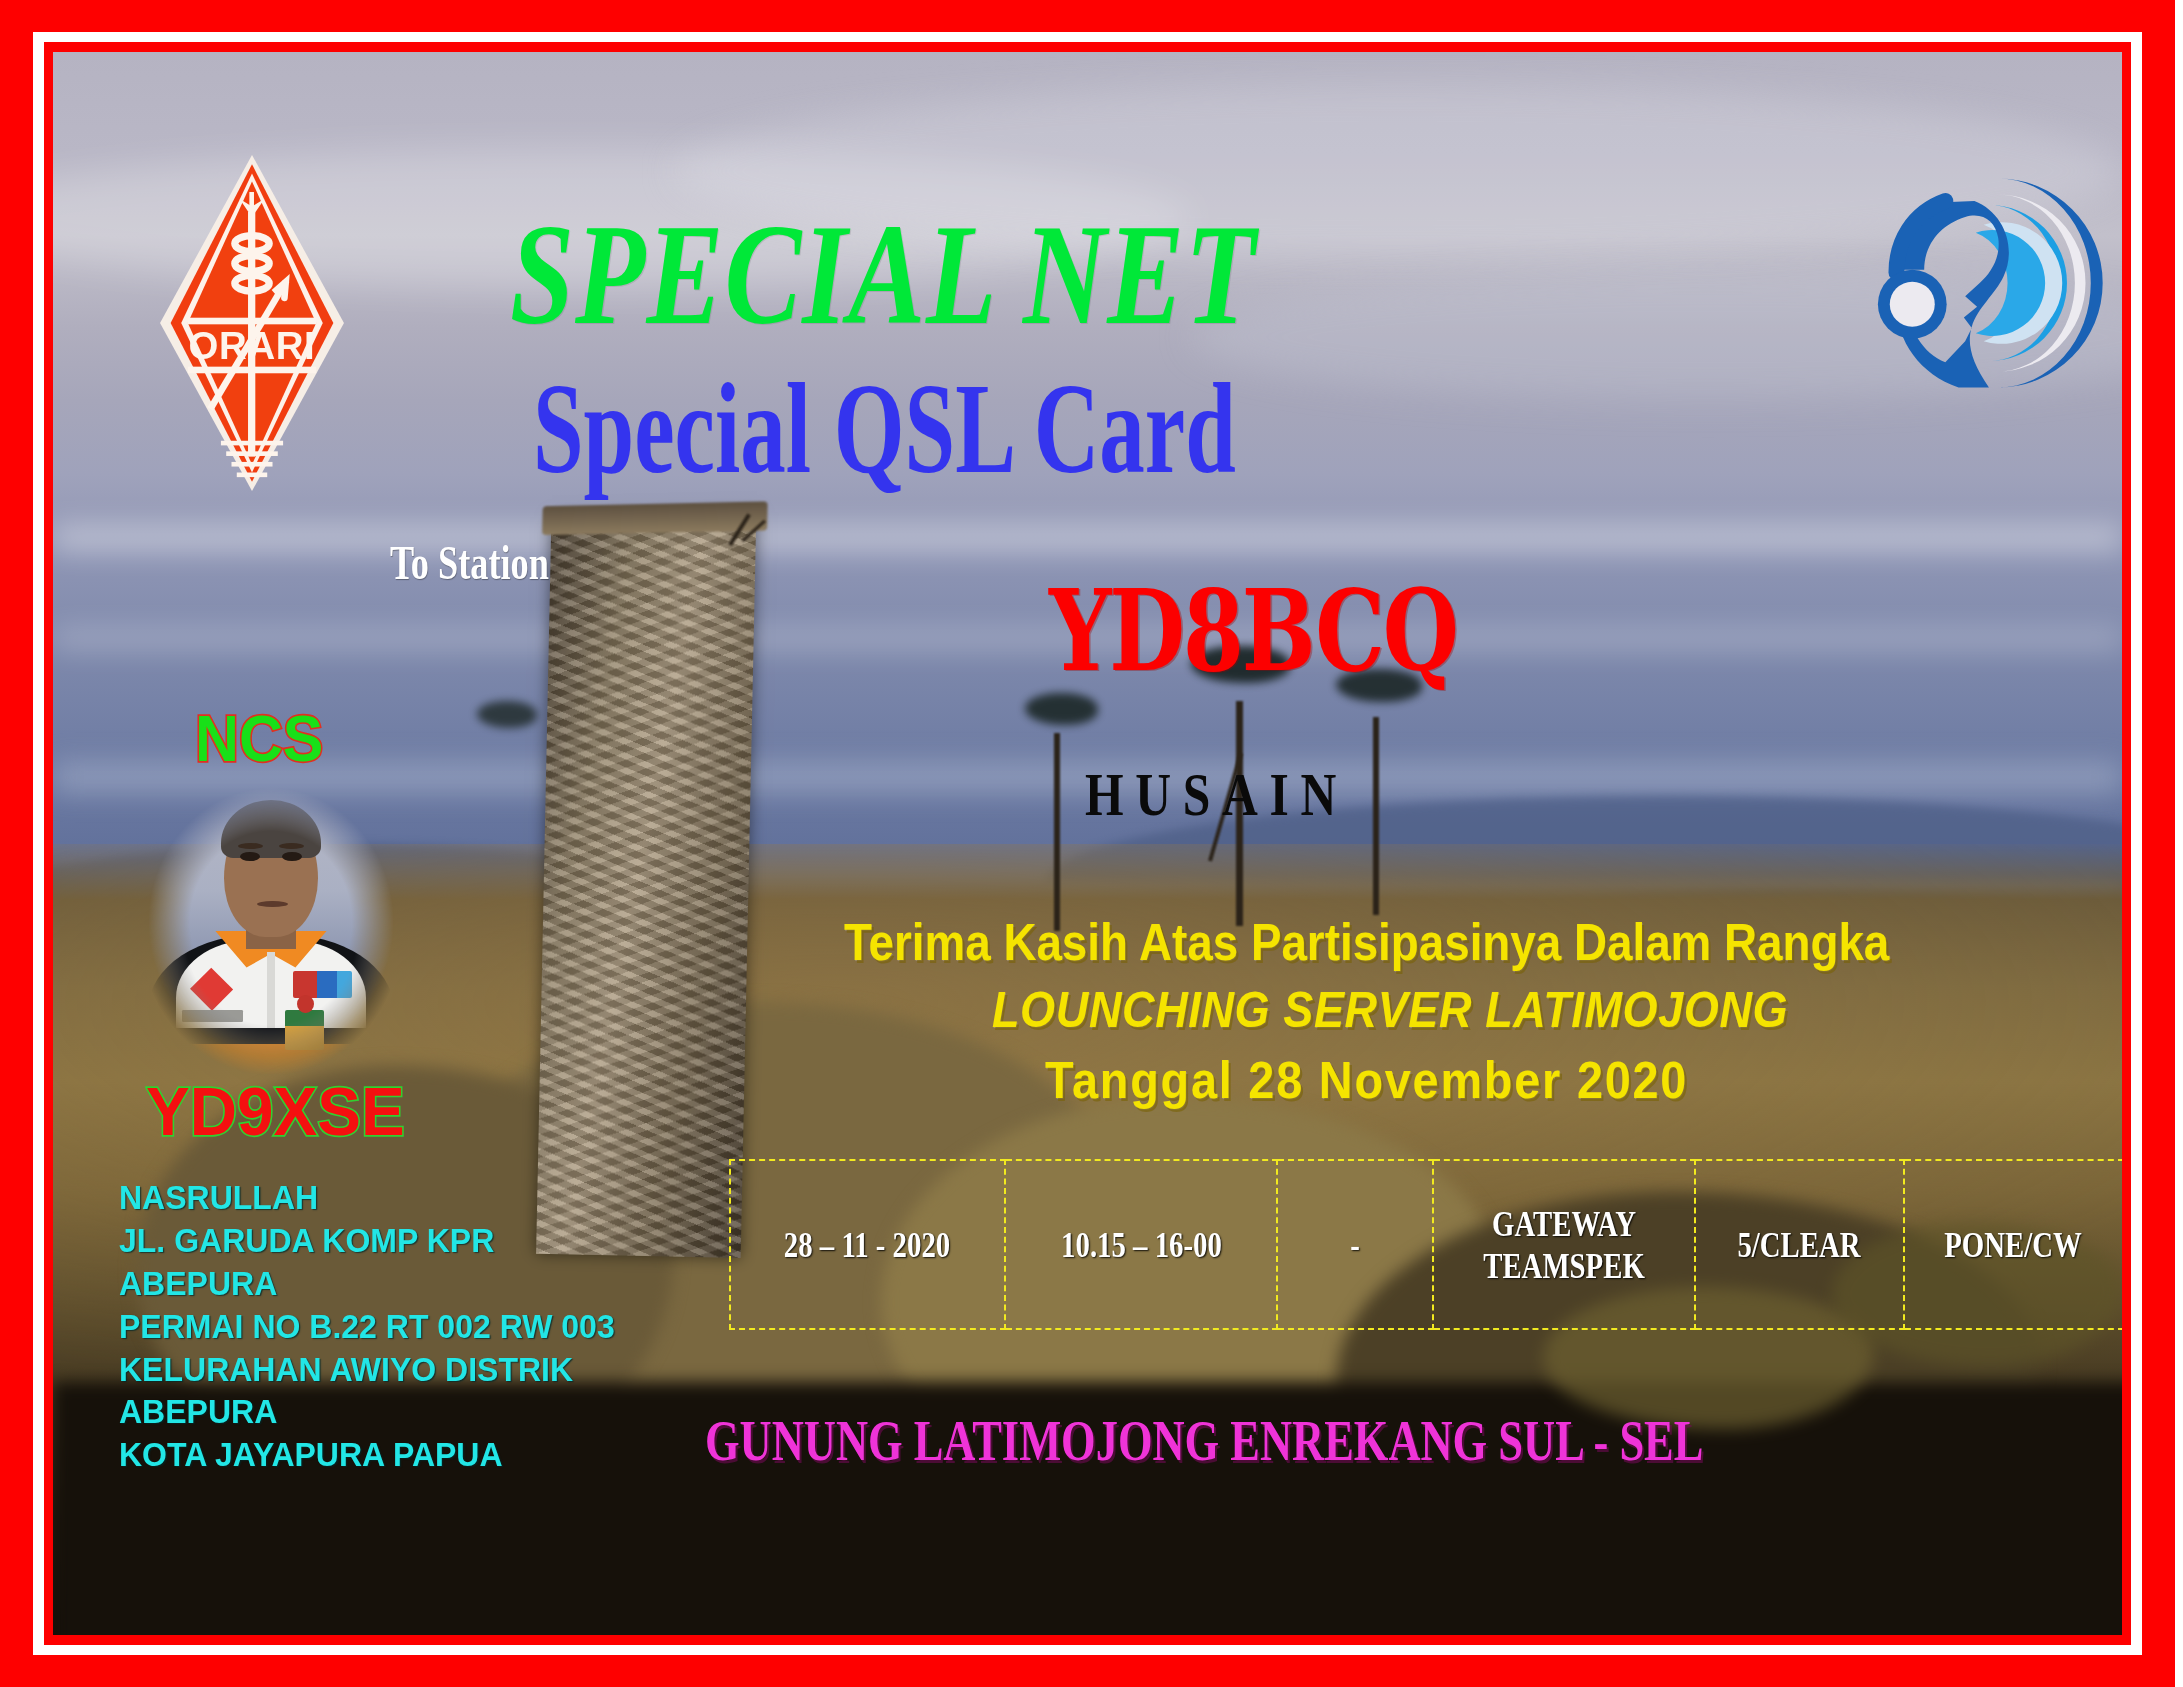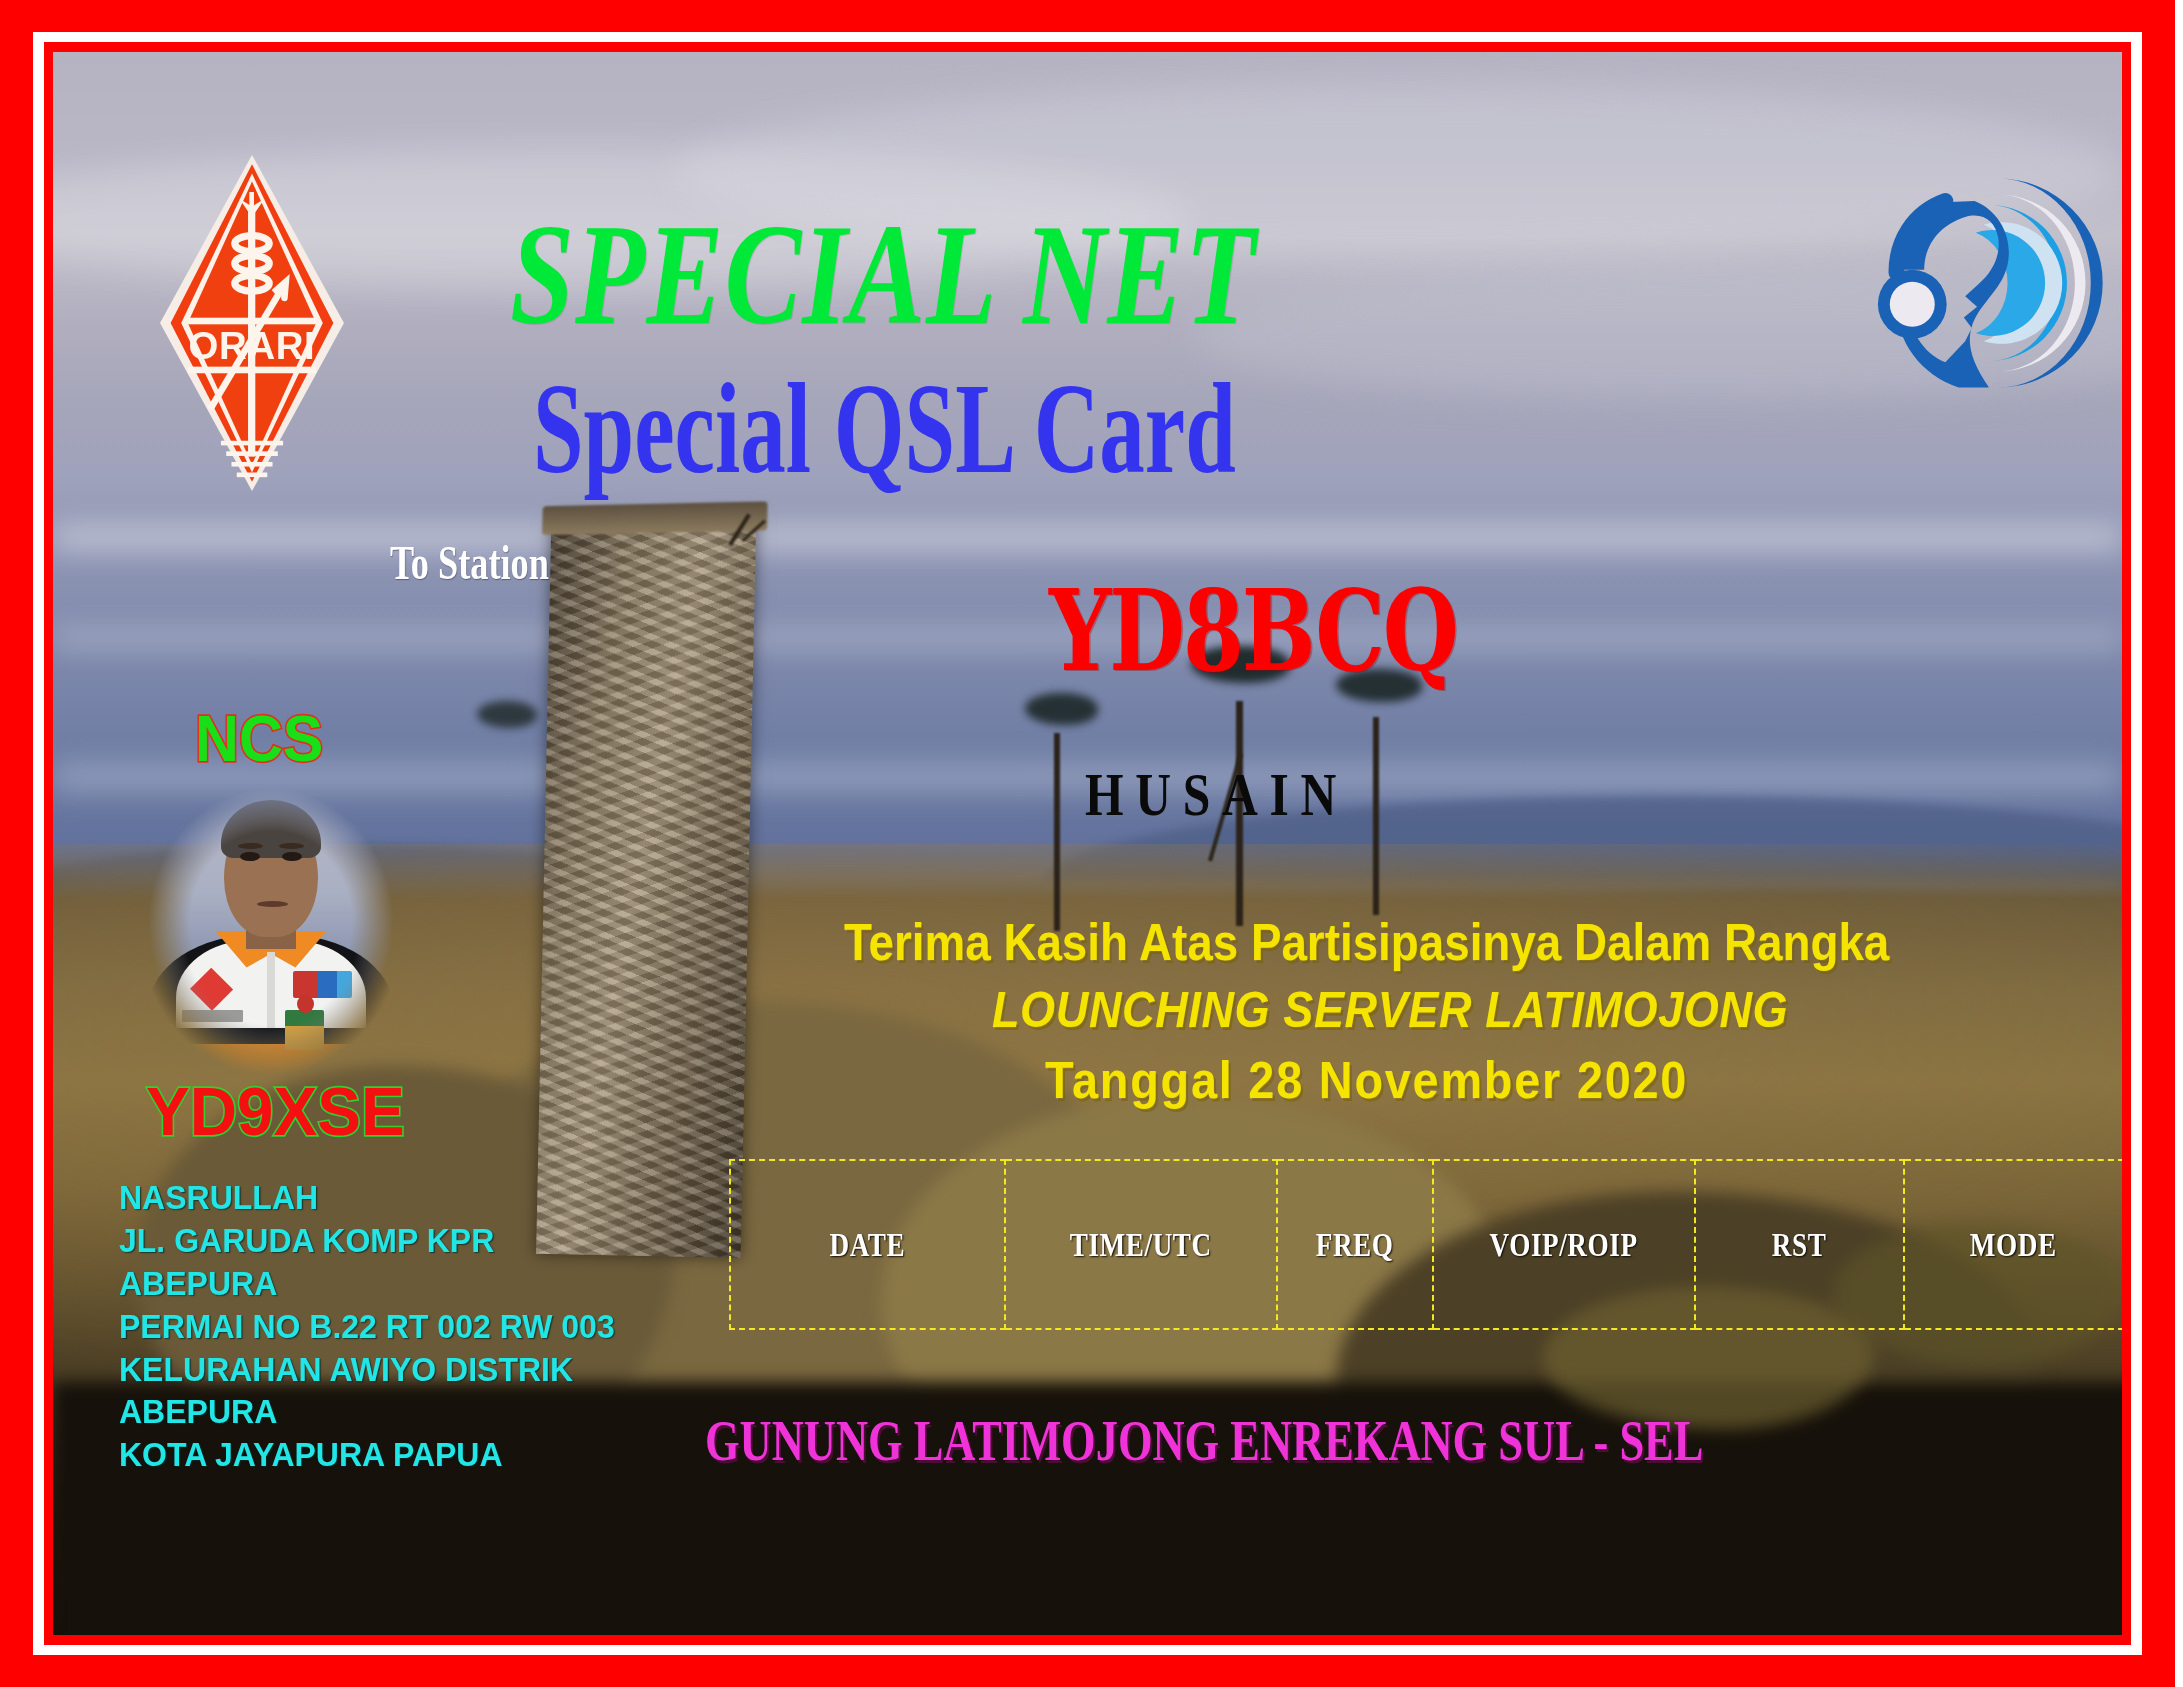--- a/index.html
+++ b/index.html
@@ -351,27 +351,30 @@
       <div>JL. GARUDA KOMP KPR</div>
       <div>ABEPURA</div>
       <div>PERMAI NO B.22 RT 002 RW 003</div>
       <div>KELURAHAN AWIYO DISTRIK</div>
       <div>ABEPURA</div>
       <div>KOTA JAYAPURA PAPUA</div>
     </div>
 
     <table id="qtable">
       <tbody>
-          <tr class="head">
-        <td class="c1"><span class="cellinner">DATE</span></td>
-        <td class="c2"><span class="cellinner">TIME/UTC</span></td>
-        <td class="c3"><span class="cellinner">FREQ</span></td>
-        <td class="c4"><span class="cellinner">VOIP/ROIP</span></td>
-        <td class="c5"><span class="cellinner">RST</span></td>
-        <td class="c6"><span class="cellinner">MODE</span></td>
+      <tr class="body">
+        <td class="c1"><span class="cellinner">28 – 11 - 2020</span></td>
+        <td class="c2"><span class="cellinner">10.15 – 16-00</span></td>
+        <td class="c3"><span class="cellinner">-</span></td>
+        <td class="c4">
+          <span class="cellinner">GATEWAY</span><br>
+          <span class="cellinner">TEAMSPEK</span>
+        </td>
+        <td class="c5"><span class="cellinner">5/CLEAR</span></td>
+        <td class="c6"><span class="cellinner">PONE/CW</span></td>
       </tr>
     </tbody>
       </table>
 
     <div class="txt" id="t-gunung">GUNUNG LATIMOJONG ENREKANG SUL - SEL</div>
     <div class="txt" id="t-motto">"AMATIR  RADIO ADALAH PROGRESIVE"</div>
     <div class="txt" id="t-address">Address  : amatir.latimojong.com</div>
 
   </div>
 </div>

